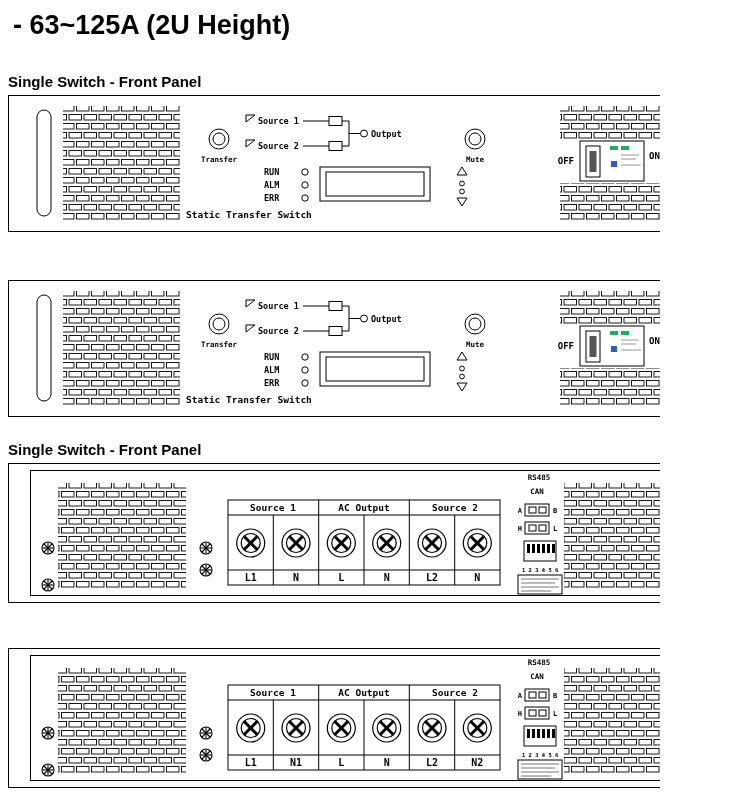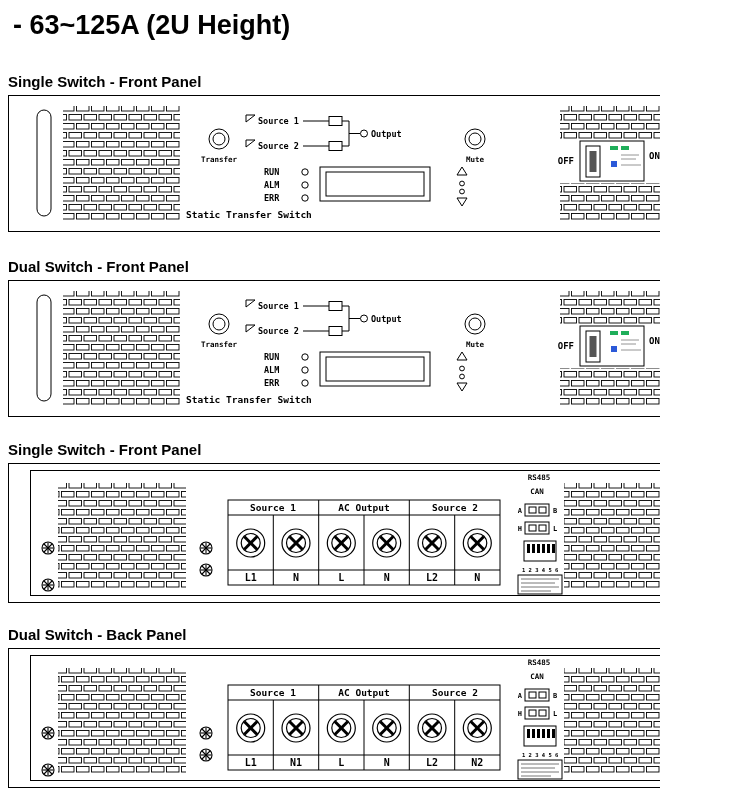--- a/index.html
+++ b/index.html
@@ -43,23 +43,21 @@
       <line x1="-6.5" y1="6.5" x2="6.5" y2="-6.5" stroke="#000" stroke-width="3"></line>
     </g>
   </defs>
 </svg>
 
 <div class="page">
 
   <div class="title">- 63~125A (2U Height)</div>
 
   <div class="seclabel" style="top:73px">Single Switch - Front Panel</div>
-  <div class="seclabel" style="top:258px">Dual Switch - Front Panel</div>
   <div class="seclabel" style="top:441px">Single Switch - Front Panel</div>
-  <div class="seclabel" style="top:626px">Dual Switch - Back Panel</div>
 
   <svg class="panel" style="top:95px" width="728" height="137" viewBox="0 0 728 137">
     <rect x="0.5" y="0.5" width="727" height="136" class="ol"></rect>
     <rect x="29" y="15" width="14" height="106" rx="7" class="ol"></rect>
     <rect x="685" y="15" width="14" height="106" rx="7" class="ol"></rect>
     <rect x="55" y="11" width="117" height="115" fill="url(#brick)"></rect>
     <rect x="552" y="11" width="104" height="35" fill="url(#brick)"></rect>
     <rect x="552" y="88" width="104" height="38" fill="url(#brick)"></rect>
 
     <g>

